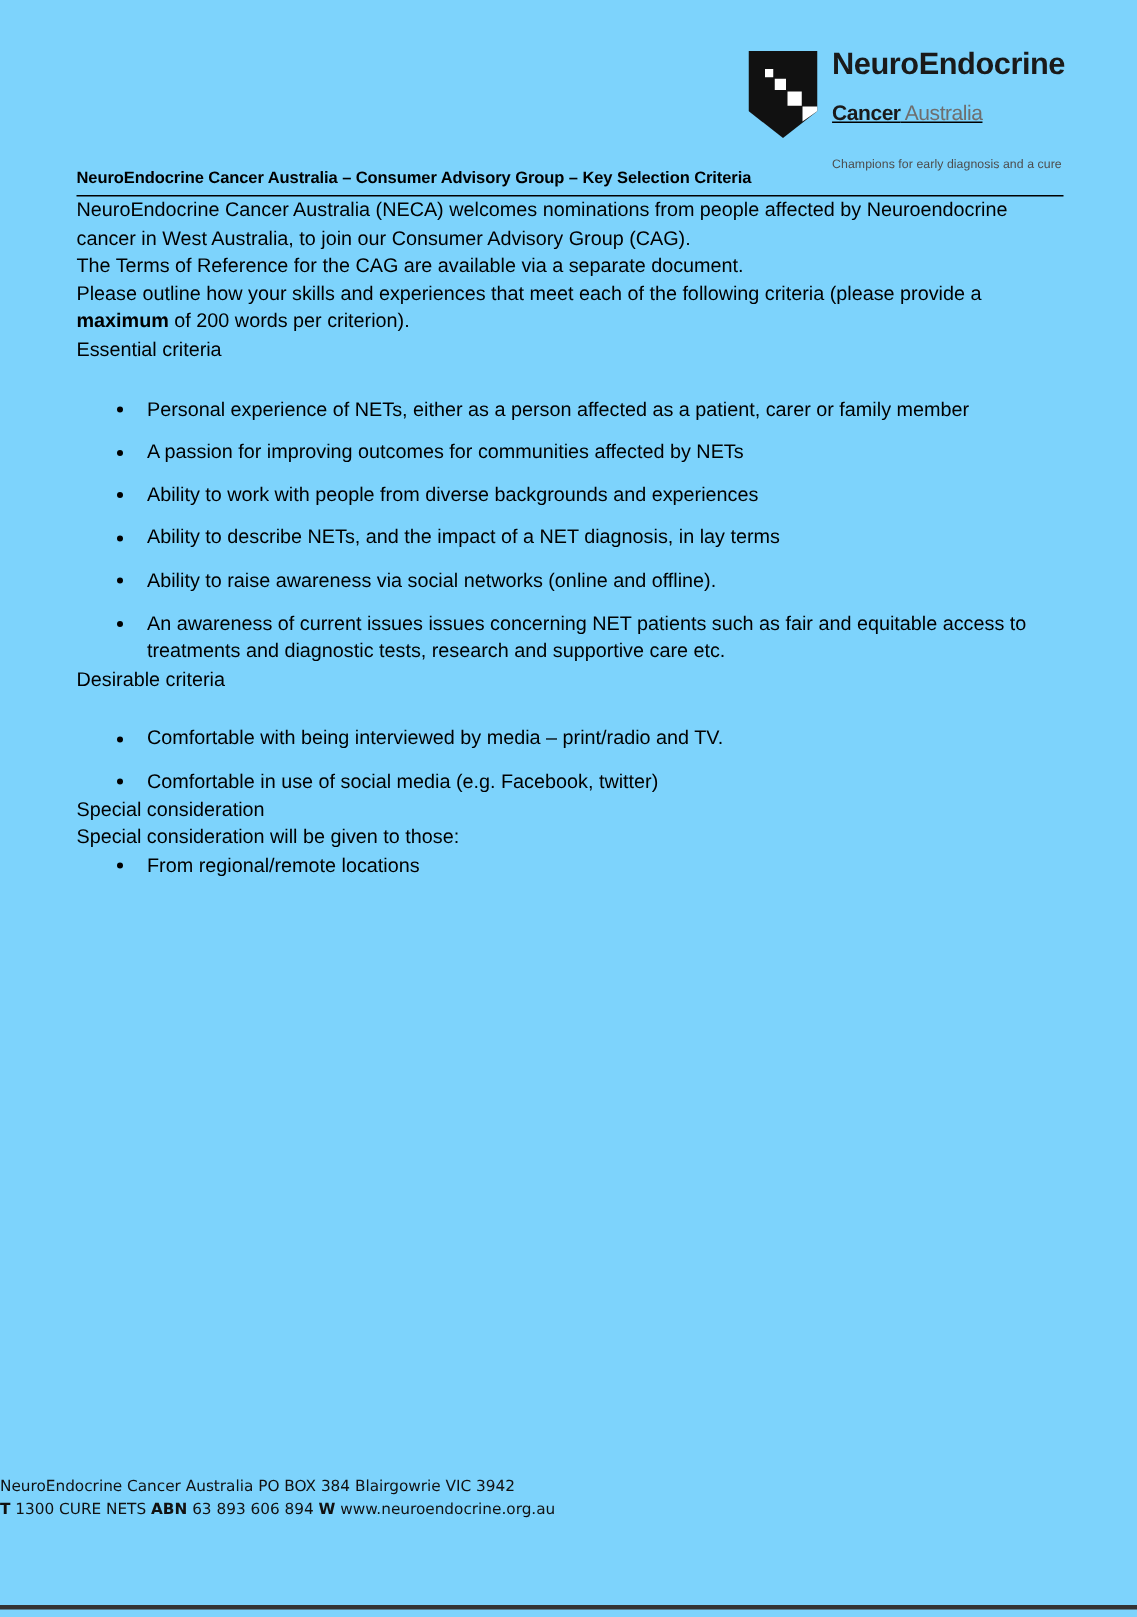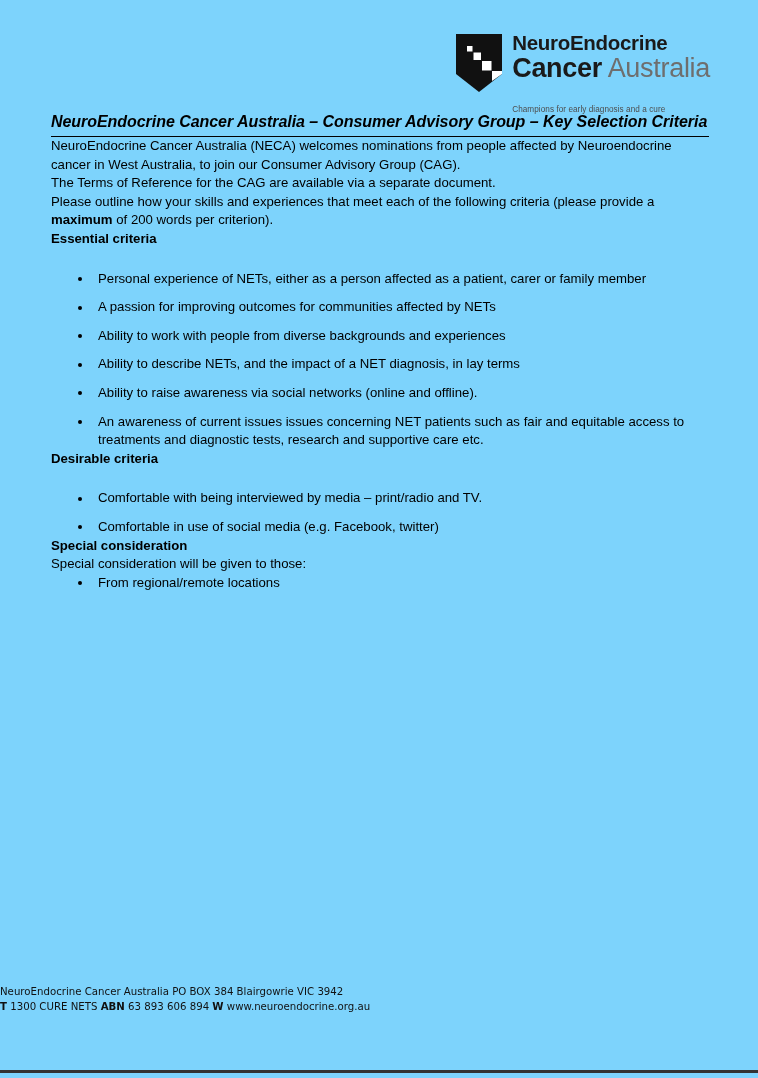--- a/index.html
+++ b/index.html
@@ -42,25 +42,26 @@
   }
   .logo-line1 {
     font-size: 20.5px;
     font-weight: bold;
     line-height: 1.04;
     letter-spacing: -0.3px;
     color: #1a1a1a;
     white-space: nowrap;
   }
   .logo-line2 {
-    font-size: 27px;
+    font-size: 14px;
     line-height: 1.06;
     letter-spacing: -0.3px;
     white-space: nowrap;
-    margin-top: 1px;
+    margin-top: 15px;
+    text-decoration: underline;
   }
   .logo-line2 .bold-part {
     font-weight: bold;
     color: #1a1a1a;
   }
   .logo-line2 .light-part {
     font-weight: normal;
     color: #6e6e6e;
   }
   .logo-tagline {
@@ -73,43 +74,42 @@
 
   
   .content {
     position: absolute;
     left: 51px;
     top: 113px;
     width: 658px;
   }
 
   .doc-title {
-    font-size: 16px;
+    font-size: 11px;
     font-weight: bold;
     letter-spacing: -0.05px;
     color: #000;
     padding-bottom: 5px;
     border-bottom: 1.6px solid #000;
     white-space: nowrap;
-    font-style: italic;
   }
 
   p.para {
     font-size: 13.2px;
     line-height: 18.6px;
     margin: 0;
     color: #000;
   }
   .para-gap-1 { margin-top: 13px; }
   .para-gap-2 { margin-top: 14px; }
   .para-gap-3 { margin-top: 14px; }
 
   h2.section-head {
     font-size: 13.2px;
-    font-weight: bold;
+    font-weight: normal;
     margin: 0;
     line-height: 18.6px;
   }
   .head-gap-essential { margin-top: 16px; }
   .head-gap-desirable { margin-top: 17px; }
   .head-gap-special   { margin-top: 17px; }
 
   ul.bullets {
     list-style: none;
     margin: 0;

